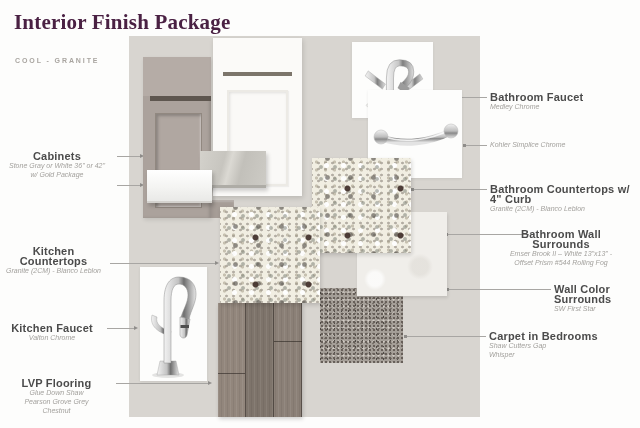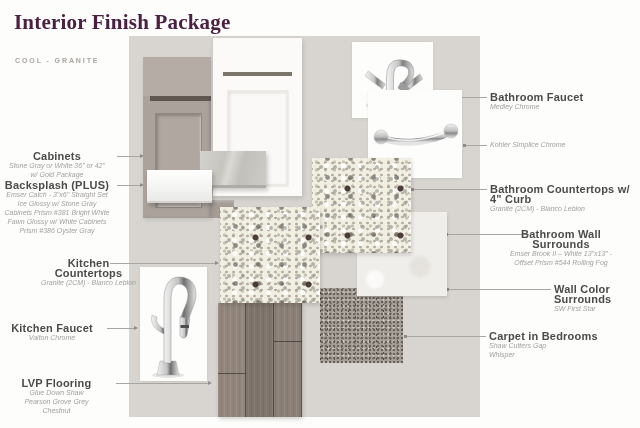--- a/index.html
+++ b/index.html
@@ -195,32 +195,24 @@
   </div>
 
   <div class="lbl left" style="left:0;width:114px;top:151px;">
     <div class="t">Cabinets</div>
     <div class="d">Stone Gray or White 36" or 42"</div>
     <div class="d">w/ Gold Package</div>
   </div>
   <div class="pline" style="left:117px;top:156px;width:23px;"></div>
   <div class="parrow" style="left:140px;top:154px;"></div>
 
-  <div class="lbl left" style="left:0;width:114px;top:180px;">
-    <div class="t">Backsplash (PLUS)</div>
-    <div class="d">Emser Catch - 3"x6" Straight Set</div>
-    <div class="d">Ice Glossy w/ Stone Gray</div>
-    <div class="d">Cabinets Prism #381 Bright White</div>
-    <div class="d">Fawn Glossy w/ White Cabinets</div>
-    <div class="d">Prism #386 Oyster Gray</div>
-  </div>
   <div class="pline" style="left:117px;top:185px;width:23px;"></div>
   <div class="parrow" style="left:140px;top:183px;"></div>
 
-  <div class="lbl left" style="left:0;width:107px;top:258px;padding-left:35px;">
+  <div class="lbl left" style="left:0;width:107px;top:246px;">
     <div class="t">Kitchen Countertops</div>
     <div class="d">Granite (2CM)  - Blanco Leblon</div>
   </div>
   <div class="pline" style="left:110px;top:263px;width:105px;"></div>
   <div class="parrow" style="left:215px;top:261px;"></div>
 
   <div class="lbl left" style="left:0;width:104px;top:323px;">
     <div class="t">Kitchen Faucet</div>
     <div class="d">Valton Chrome</div>
   </div>

